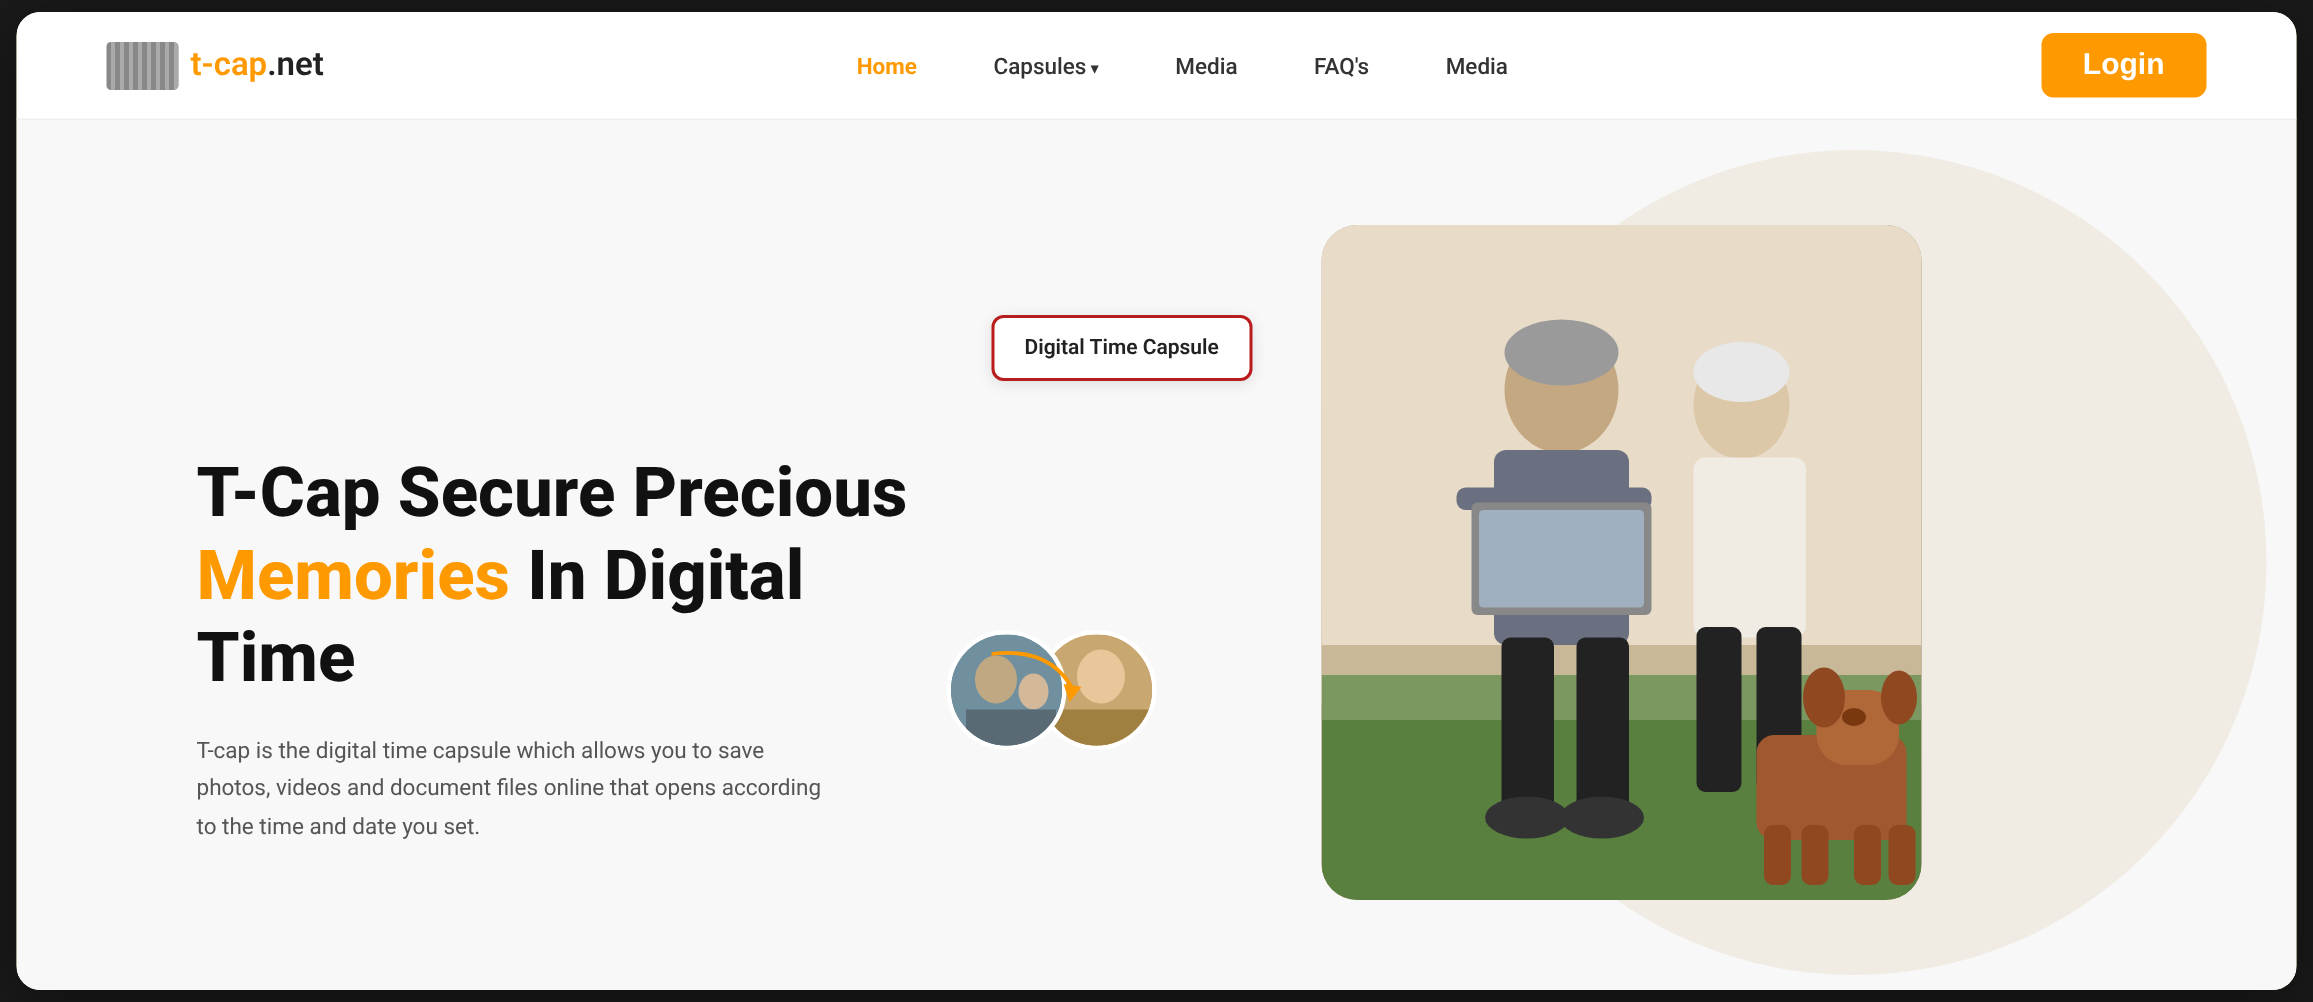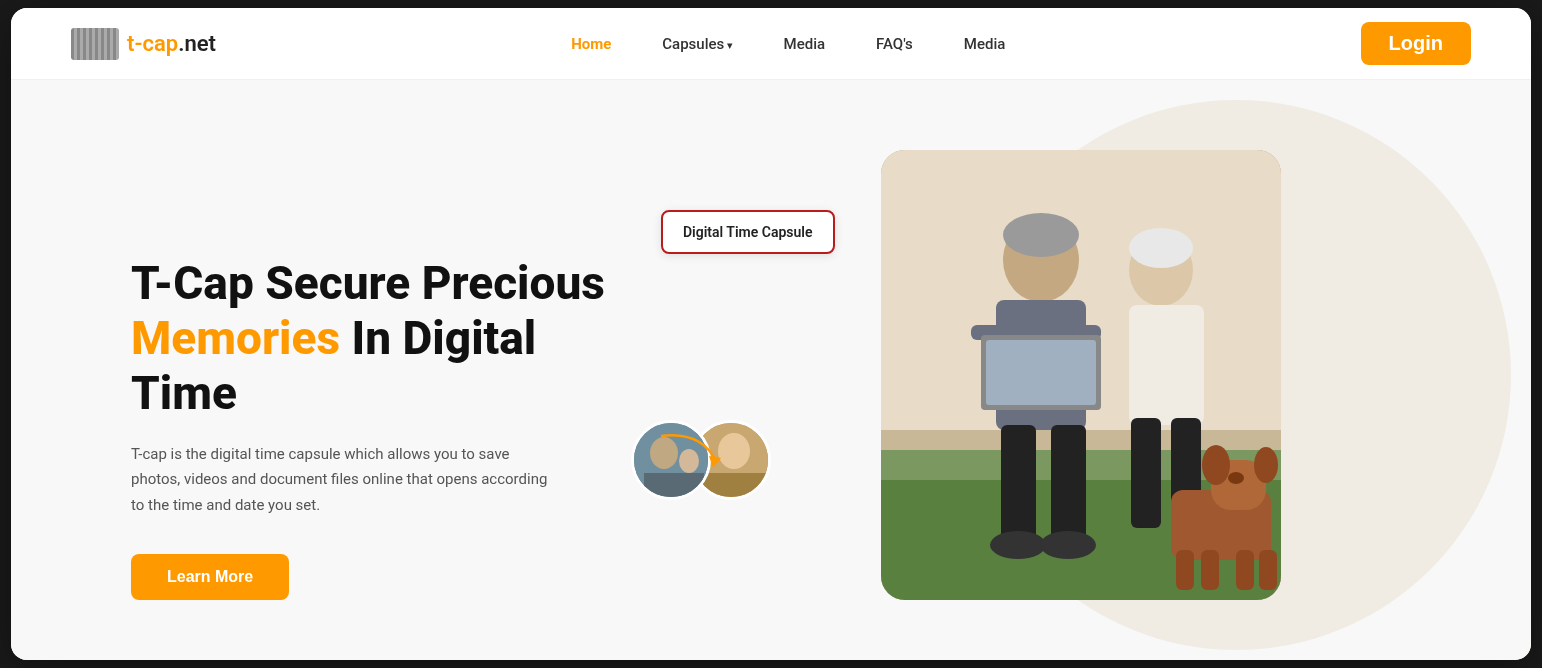--- a/index.html
+++ b/index.html
@@ -282,21 +282,20 @@
   </nav>
 
   <section class="hero">
     <div class="hero-content">
       <h1 class="hero-title">
         <span>T-Cap Secure Precious</span><br>
         <span class="highlight">Memories</span>
         <span> In Digital Time</span><br>
       </h1>
       <p class="hero-desc">T-cap is the digital time capsule which allows you to save photos, videos and document files online that opens according to the time and date you set.</p>
-      <button class="learn-more-btn">Learn More</button>
     </div>
 
     <div class="hero-visual">
 
       <div class="dtc-badge">
         <span>Digital Time Capsule</span>
       </div>
 
       <div class="avatar-circles">
         <div class="circles-container">

